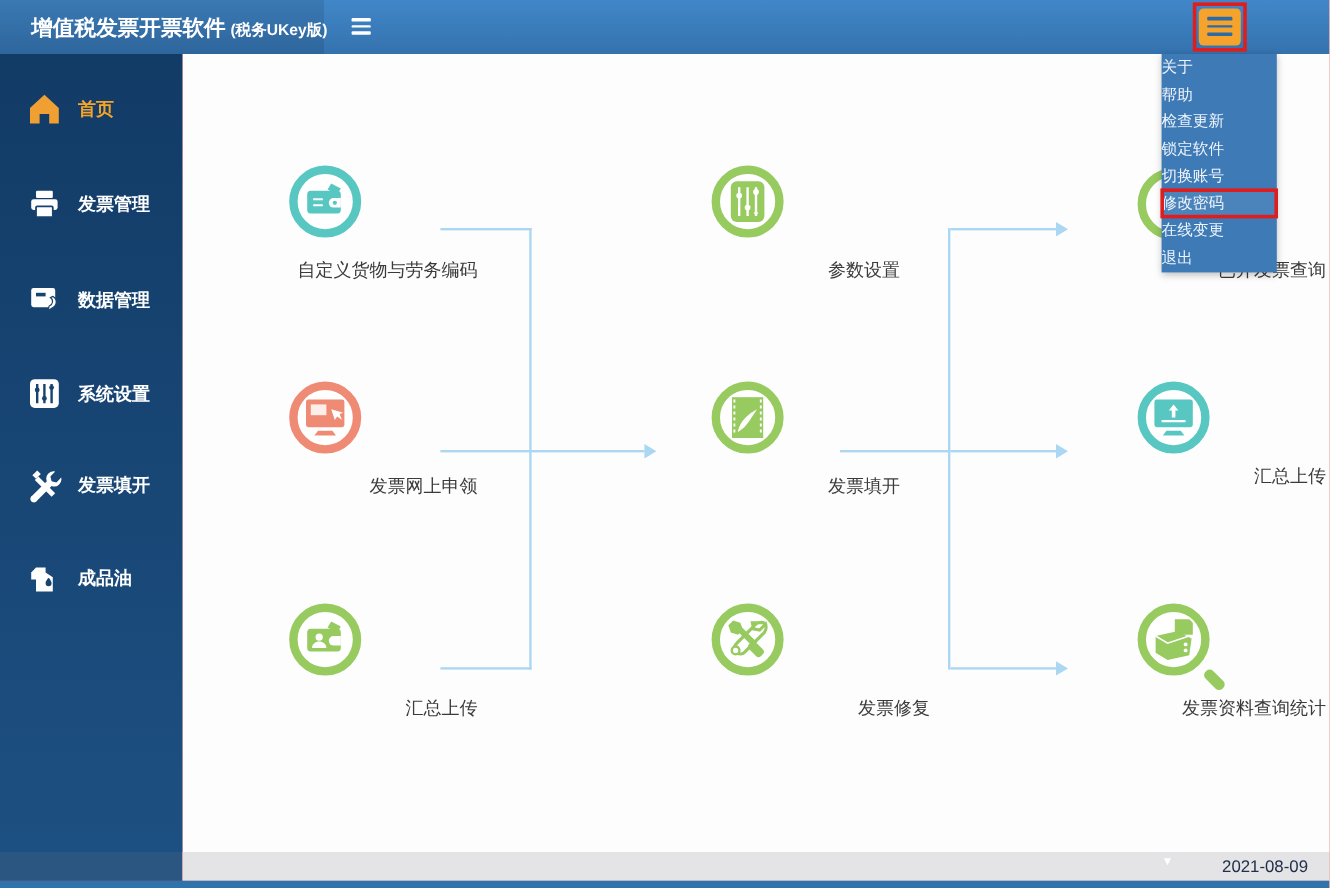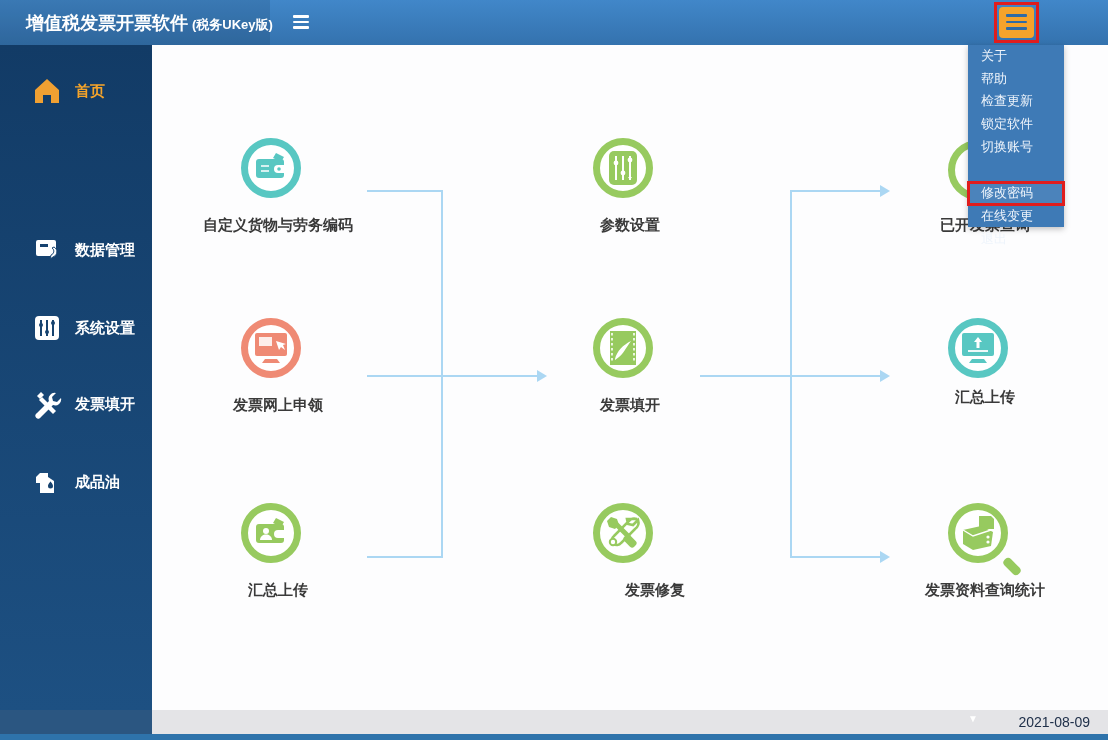--- a/index.html
+++ b/index.html
@@ -22,48 +22,48 @@
                    border:3px solid #e01d1d; z-index:60; }
   .orange-btn { position:absolute; left:2px; top:2px; width:35px; height:31px; background:#f5a32b;
                 border-radius:4px; cursor:pointer; }
   .orange-btn i { display:block; height:2.5px; background:#2e6ba6; border-radius:1px; margin:4px 7px 0 7px; }
   .orange-btn i:first-child { margin-top:7px; }
 
   
   .sidebar { position:absolute; left:0; top:45px; width:152px; height:665px;
              background:linear-gradient(180deg,#123b66 0%, #1d5082 100%); z-index:10; }
   .side-item { position:absolute; left:0; width:152px; height:44px; display:flex; align-items:center;
-               padding-left:32px; gap:13px; cursor:pointer; }
+               padding-left:22px; gap:13px; cursor:pointer; }
   .side-item .lbl { color:#fff; font-size:15px; font-weight:bold; white-space:nowrap; }
   .side-item.active .lbl { color:#f5a42a; }
 
   
   .main { position:absolute; left:152px; top:45px; width:956px; height:665px; background:#fdfdfe; }
 
   .line { position:absolute; background:#abd7f3; z-index:1; }
   .arr  { position:absolute; width:0; height:0; border-top:6px solid transparent;
           border-bottom:6px solid transparent; border-left:10px solid #abd7f3; z-index:1; }
 
   .node { position:absolute; z-index:2; }
   .circle { position:absolute; width:60px; height:60px; border-radius:50%; border:7px solid;
             background:#fff; display:flex; align-items:center; justify-content:center; cursor:pointer; }
-  .node-label { position:absolute; width:240px; text-align:center; font-size:15px; color:#3a3a3a;
-                font-weight:bold; white-space:nowrap; }
+  .node-label { position:absolute; width:240px; text-align:right; font-size:15px; color:#3a3a3a;
+                font-weight:normal; white-space:nowrap; }
   .c-teal   { border-color:#58c7c2; }
   .c-green  { border-color:#97ca5f; }
   .c-salmon { border-color:#ef8a74; }
   .mag-handle { position:absolute; width:20px; height:9px; background:#97ca5f; border-radius:4px;
                 transform:rotate(45deg); z-index:2; }
 
   
   .dropdown { position:absolute; left:968px; top:45px; width:96px; height:182px; background:#3e7ab6;
               z-index:40; box-shadow:0 2px 6px rgba(0,0,0,.25); }
-  .dd-item { height:22.7px; line-height:22.7px; padding-left:13px; color:#eef4fb; font-size:13px;
+  .dd-item { height:22.7px; line-height:22.7px; color:#eef4fb; font-size:13px;
              cursor:pointer; white-space:nowrap; }
-  .dd-item.hl { outline:3px solid #e01d1d; outline-offset:-2px; background:rgba(255,255,255,.07);margin-top:24px; }
+  .dd-item.hl { outline:3px solid #e01d1d; outline-offset:-2px; background:rgba(255,255,255,.07); }
 
   
   .status-left  { position:absolute; left:0; top:710px; width:152px; height:24px; background:#2b5681; }
   .status-right { position:absolute; left:152px; top:710px; width:956px; height:24px; background:#e4e4e7; }
   .net-icon { position:absolute; left:968px; top:713px; color:#fff; font-size:10px; z-index:5; }
   .status-date { position:absolute; right:18px; top:714px; color:#20304a; font-size:14px; }
   .bottom-strip { position:absolute; left:0; top:734px; width:1108px; height:6px; background:#2e73ab; }
 </style>
 </head>
 <body>
@@ -97,20 +97,28 @@
         <i></i>
     </div>
   </div>
 
   <div class="sidebar">
     <div class="side-item active" style="top:24px">
       <svg width="30" height="30" viewBox="0 0 30 30">
         <path d="M15 3 27 14v13h-8v-8h-8v8H3V14Z" fill="#f0a032"></path>
       </svg>
       <span class="lbl">首页</span>
+    </div>
+    <div class="side-item" style="top:103px">
+      <svg width="30" height="30" viewBox="0 0 30 30">
+        <rect x="8" y="4" width="14" height="6" rx="1" fill="#fff"></rect>
+        <rect x="4" y="11" width="22" height="9" rx="2" fill="#fff"></rect>
+        <rect x="8" y="17" width="14" height="9" rx="1" fill="#fff" stroke="#17436f" stroke-width="1.5"></rect>
+      </svg>
+      <span class="lbl">发票管理</span>
     </div>
     <div class="side-item" style="top:183px">
       <svg width="30" height="30" viewBox="0 0 30 30">
         <rect x="4" y="5" width="20" height="16" rx="2" fill="#fff"></rect>
         <rect x="8" y="9" width="8" height="3" fill="#17436f"></rect>
         <path d="M22 12c4 2 4 8-1 10l-3 2 1-4c3-1 4-5 1-7z" fill="#fff" stroke="#17436f" stroke-width="1"></path>
       </svg>
       <span class="lbl">数据管理</span>
     </div>
     <div class="side-item" style="top:261px">

